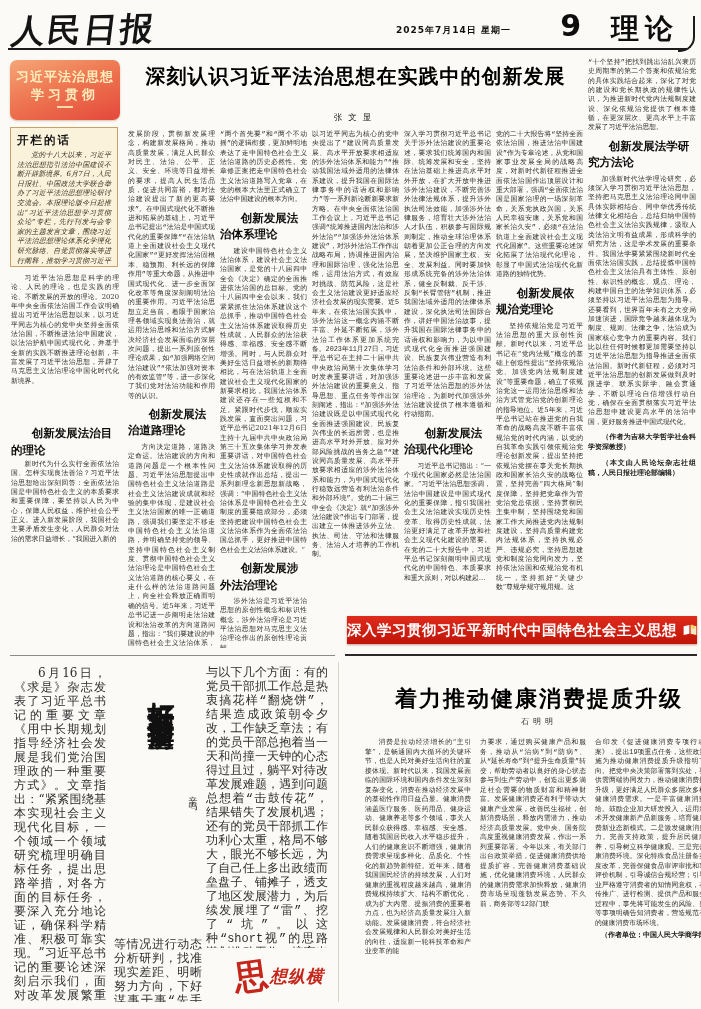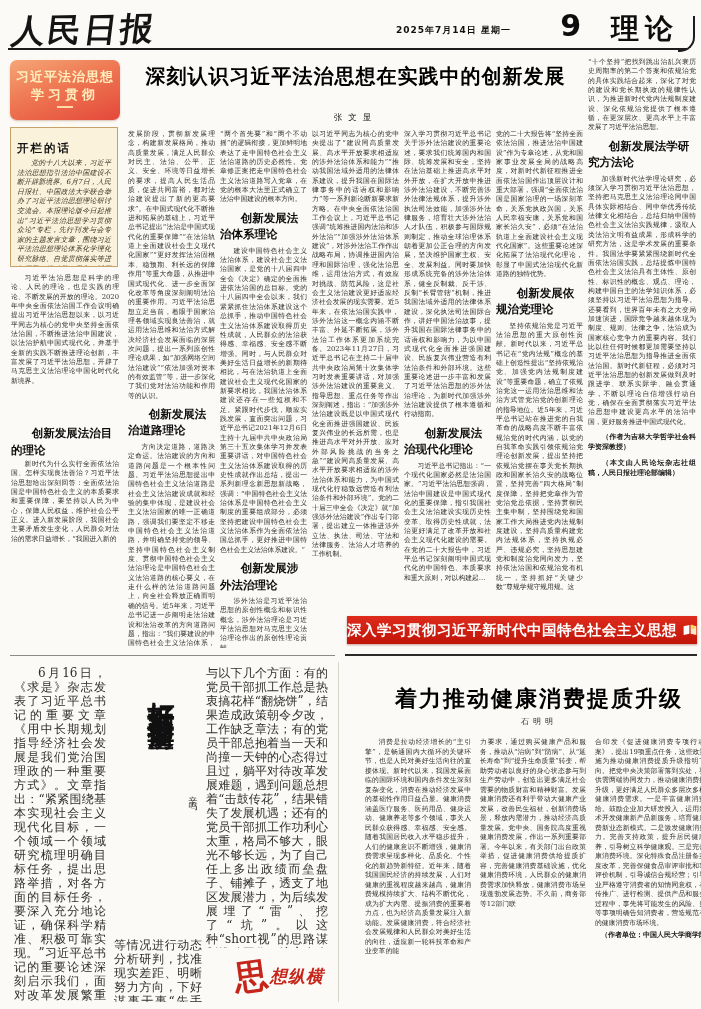--- a/index.html
+++ b/index.html
@@ -12,38 +12,38 @@
   .section-name{right:22px;top:10px;font-size:28px;font-weight:900;color:#0d0d0d;font-family:"DejaVu Sans",sans-serif;letter-spacing:6px;}
   .header-rule{left:8px;width:679px;top:48px;border-top:2px solid #1c1c1c;}
   .header-curve{right:6px;top:16px;width:15px;height:34px;border-right:2px solid #1c1c1c;border-bottom:2px solid #1c1c1c;border-bottom-right-radius:15px;}
   
   .side-banner{left:10px;top:60px;width:110px;height:60px;border-radius:7px;background:linear-gradient(160deg,#f5a678 0%,#ef7c55 40%,#e4483a 100%);text-align:center;box-shadow:0 1px 2px rgba(150,80,40,.35);}
   .side-banner .l1{margin-top:8px;font-size:13px;font-weight:900;color:#ffeebc;font-family:"DejaVu Sans",sans-serif;letter-spacing:1px;}
   .side-banner .l2{font-size:13px;font-weight:900;color:#ffeebc;font-family:"DejaVu Sans",sans-serif;letter-spacing:4px;}
   .side-banner .l3{margin-top:2px;display:flex;align-items:center;justify-content:center;gap:12px;color:#fff;flex-direction:column;}
   .side-banner .l3 .bar{width:16px;height:2px;background:#ffd9a8;}
   .side-banner .l3 .t{font-size:12px;font-weight:bold;letter-spacing:2px;color:#fff7e2;}
-  .kailan{left:10px;top:127px;width:108px;height:140px;background:#faf2da;border:1px solid #c9a26b;box-sizing:border-box;padding:13px 6px;overflow:hidden;}
+  .kailan{left:10px;top:127px;width:108px;height:140px;background:#faf2da;border:1px solid #c9a26b;box-sizing:border-box;padding:5px 6px;overflow:hidden;}
   .kailan .kt{font-size:11.5px;font-weight:900;color:#151515;font-family:"DejaVu Sans",sans-serif;letter-spacing:2px;margin-bottom:3px;}
   .kailan .kb{font-size:7px;line-height:9.6px;text-align:justify;text-indent:2em;font-style:oblique;color:#3a2f22;}
   .side-lead{left:11px;top:274px;width:108px;height:142px;overflow:hidden;}
   .side-sub{left:11px;top:420px;width:108px;}
   .side-body{left:11px;top:460px;width:108px;height:188px;overflow:hidden;}
   
   .headline{left:128px;top:64px;width:455px;text-align:center;font-size:20px;font-weight:900;color:#000;font-family:"DejaVu Sans",sans-serif;letter-spacing:1px;line-height:24px;}
   .author{left:128px;top:112px;width:455px;text-align:center;font-size:8.5px;letter-spacing:6px;color:#222;}
   .col{overflow:hidden;}
   .c1{left:128px;top:130px;width:87px;height:518px;}
   .c2{left:220px;top:130px;width:87px;height:518px;}
   .c3{left:312px;top:130px;width:87px;height:480px;}
   .c4{left:404px;top:130px;width:87px;height:480px;}
   .c5{left:496px;top:130px;width:87px;height:480px;}
   .c6{left:588px;top:58px;width:108px;height:554px;}
   .p{font-size:6.8px;line-height:9.35px;text-align:justify;text-indent:2em;margin:0 0 1px 0;color:#2e2e2e;}
-  .p.cont{text-indent:0;}
+  .p.cont{text-indent:0;font-family:Liberation Mono, monospace;}
   .h{font-size:11.5px;line-height:16.5px;font-weight:900;color:#0e0e0e;font-family:"DejaVu Sans",sans-serif;text-indent:1.8em;margin:5px 0 4px 0;}
   .note{font-size:7px;line-height:9.6px;font-weight:bold;text-align:justify;text-indent:2em;color:#222;margin-top:6px;font-family:Liberation Serif, serif;}
   .red-banner{left:347px;top:616px;width:350px;height:28px;background:linear-gradient(180deg,#de2b1c,#c01508);display:flex;align-items:center;justify-content:center;gap:6px;box-shadow:0 1px 2px rgba(120,20,10,.4);}
   .red-banner .bt{color:#fff;font-size:14.5px;font-weight:900;font-family:"DejaVu Sans",sans-serif;letter-spacing:0.5px;white-space:nowrap;}
   
   .sep-left{left:10px;top:655px;width:325px;border-top:1px solid #8a8a8a;}
   .sep-right{left:345px;top:654px;width:352px;border-top:2.5px solid #2a2a2a;}
   .vert-div{left:338px;top:662px;height:340px;border-left:1px solid #d8d4cc;}
   
   .tc{left:10px;top:662px;width:325px;height:345px;}

